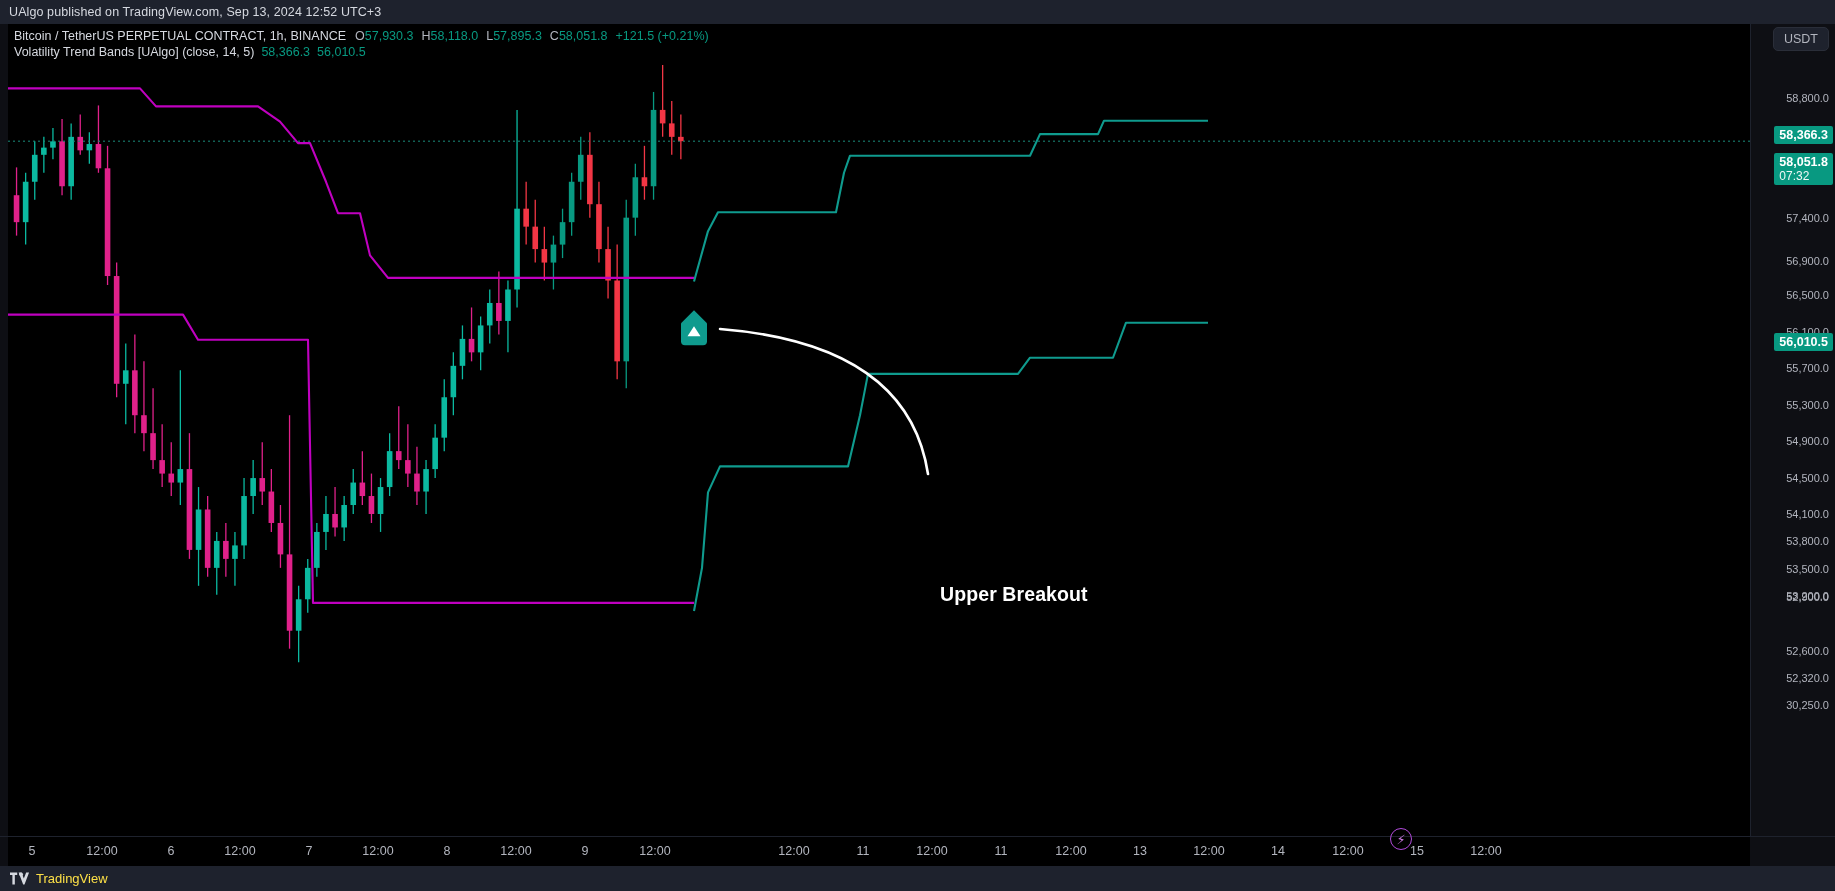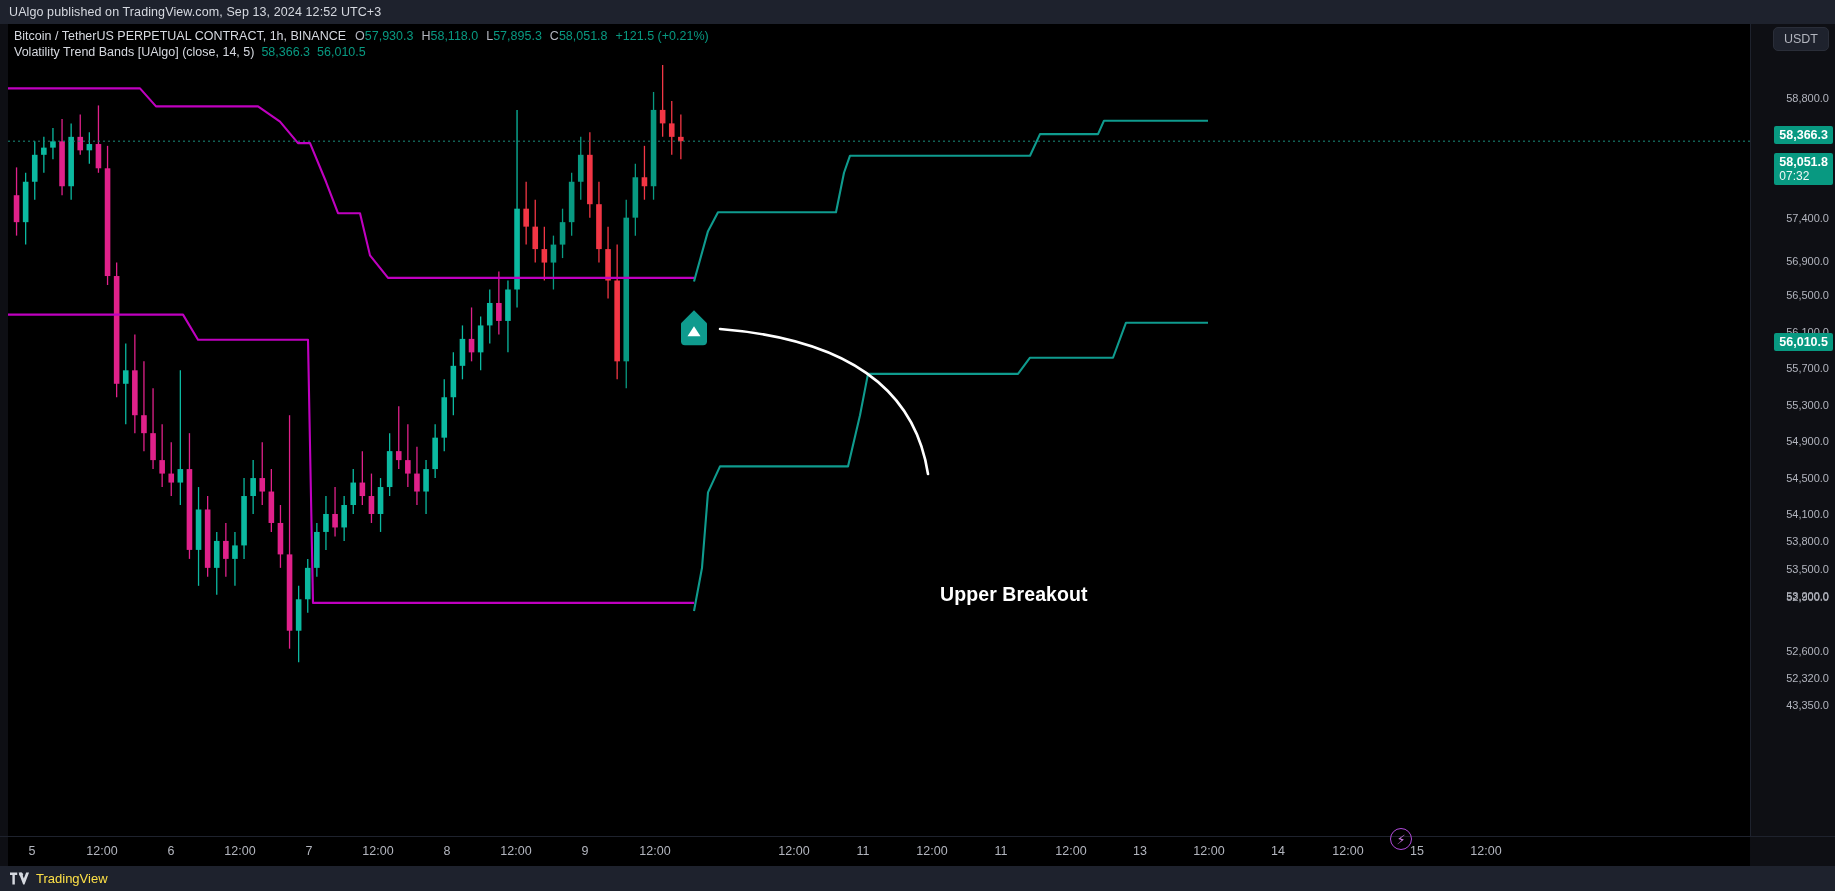--- a/index.html
+++ b/index.html
@@ -306,21 +306,21 @@
       <div class="ptick" style="top: 381px;">55,300.0</div>
       <div class="ptick" style="top: 417px;">54,900.0</div>
       <div class="ptick" style="top: 454px;">54,500.0</div>
       <div class="ptick" style="top: 490px;">54,100.0</div>
       <div class="ptick" style="top: 517px;">53,800.0</div>
       <div class="ptick" style="top: 545px;">53,500.0</div>
       <div class="ptick" style="top: 572px;">53,200.0</div>
       <div class="ptick" style="top: 573px;">52,900.0</div>
       <div class="ptick" style="top: 627px;">52,600.0</div>
       <div class="ptick" style="top: 654px;">52,320.0</div>
-      <div class="ptick" style="top: 681px;">43,350.0</div>
+      <div class="ptick" style="top: 681px;">30,250.0</div>
       <div class="pbadge" style="top: 111px; background: rgb(8, 153, 129);">58,366.3</div>
       <div class="pbadge" style="top: 145px; background: rgb(8, 153, 129);">58,051.8<span class="t2">07:32</span></div>
       <div class="pbadge" style="top: 318px; background: rgb(8, 153, 129);">56,010.5</div>
     </div>
 
   <div id="timescale">
     <div id="timeline-black"></div>
   <div class="ttick" style="left: 32px;">5</div>
       <div class="ttick" style="left: 102px;">12:00</div>
       <div class="ttick" style="left: 171px;">6</div>

